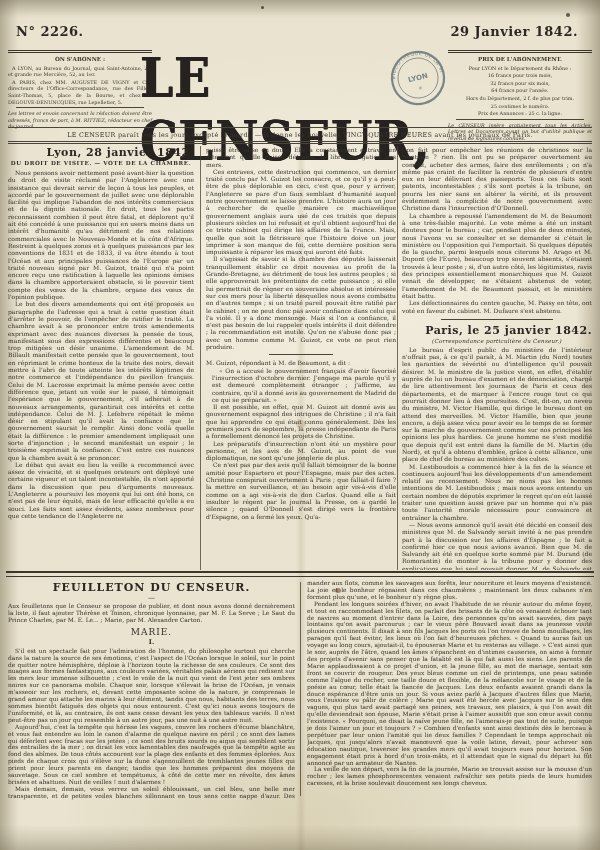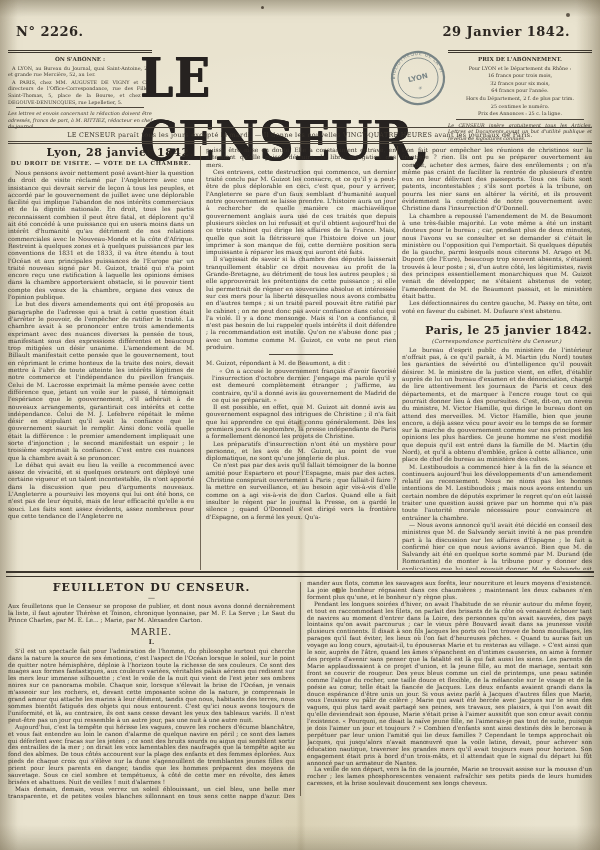--- a/index.html
+++ b/index.html
@@ -9,21 +9,21 @@
     background-image:
       radial-gradient(ellipse 480px 300px at 52% 30%, rgba(255,253,244,0.55), rgba(255,253,244,0) 70%),
       linear-gradient(90deg, rgba(110,95,65,0.28), rgba(110,95,65,0) 3%, rgba(110,95,65,0) 96%, rgba(110,95,65,0.3)),
       linear-gradient(180deg, rgba(90,80,55,0.3), rgba(90,80,55,0) 2%, rgba(90,80,55,0) 97%, rgba(100,90,60,0.22)),
       radial-gradient(ellipse 340px 220px at 50% 97%, rgba(185,170,125,0.3), rgba(185,170,125,0) 70%);
     box-shadow: inset 0 0 22px rgba(70,58,35,0.28);
     font-family:"DejaVu Serif","Liberation Serif",serif;
     color:#35302a;
   }
   
-  .mast-row{position:absolute; top:24px; left:16px; right:30px; display:flex; justify-content:space-between;
+  .mast-row{position:absolute; top:24px; left:16px; right:22px; display:flex; justify-content:space-between;
     font-weight:bold; font-size:13px; letter-spacing:0.5px; color:#2c2722;}
   .mast-row .day{position:absolute; left:0; right:60px; text-align:center; font-size:12px;}
   .box{position:absolute; top:50px; width:144px; border-top:3px double #3c362d; padding-top:3px; font-size:4.9px; line-height:1.35; color:#3a342c;}
   .box-left{left:8px;}
   .box-right{left:448px;}
   .box-heading{text-align:center; font-weight:bold; font-size:5.6px; margin-bottom:1px;}
   .box .box-par{margin:0 0 1px 0; text-align:justify; text-indent:4px;}
   .box-right .box-par{text-align:center; text-indent:0;}
   .box-sep{border-top:1px solid #4b443a; margin:2px 8px;}
   .box-note{font-style:italic; text-align:justify; margin-top:1px;}

